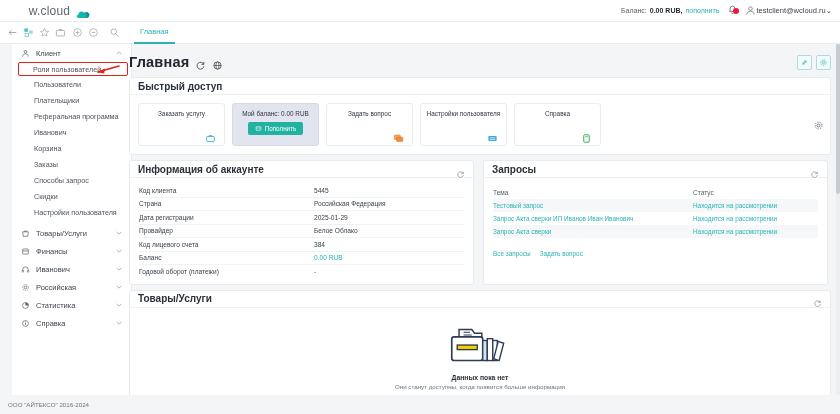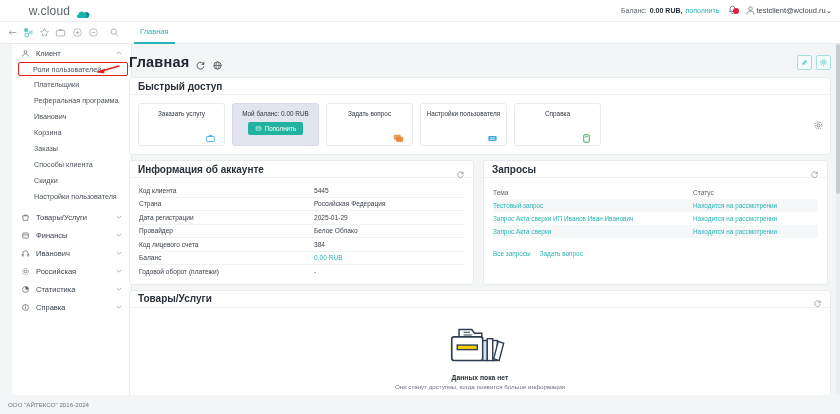--- a/index.html
+++ b/index.html
@@ -229,36 +229,39 @@
       <svg viewBox="0 0 12 12" width="8" height="8">
           <path d="M3 7.2 6 4.2l3 3" fill="none" stroke="#9aa0a8" stroke-width="1.2" stroke-linecap="round"></path>
         </svg>
     </span>
   </div>
 
   <div class="side-sub boxed">
     <span>Роли пользователей</span>
   </div>
   <div class="side-sub">
+    <span>Пользователи</span>
+  </div>
+  <div class="side-sub">
     <span>Плательщики</span>
   </div>
   <div class="side-sub">
     <span>Реферальная программа</span>
   </div>
   <div class="side-sub">
     <span>Иванович</span>
   </div>
   <div class="side-sub">
     <span>Корзина</span>
   </div>
   <div class="side-sub">
     <span>Заказы</span>
   </div>
   <div class="side-sub">
-    <span>Способы клиента</span>
+    <span>Способы запрос</span>
   </div>
   <div class="side-sub">
     <span>Скидки</span>
   </div>
   <div class="side-sub">
     <span>Настройки пользователя</span>
   </div>
 
   <div class="side-group-head" style="margin-top:4px">
     <span class="gi">

